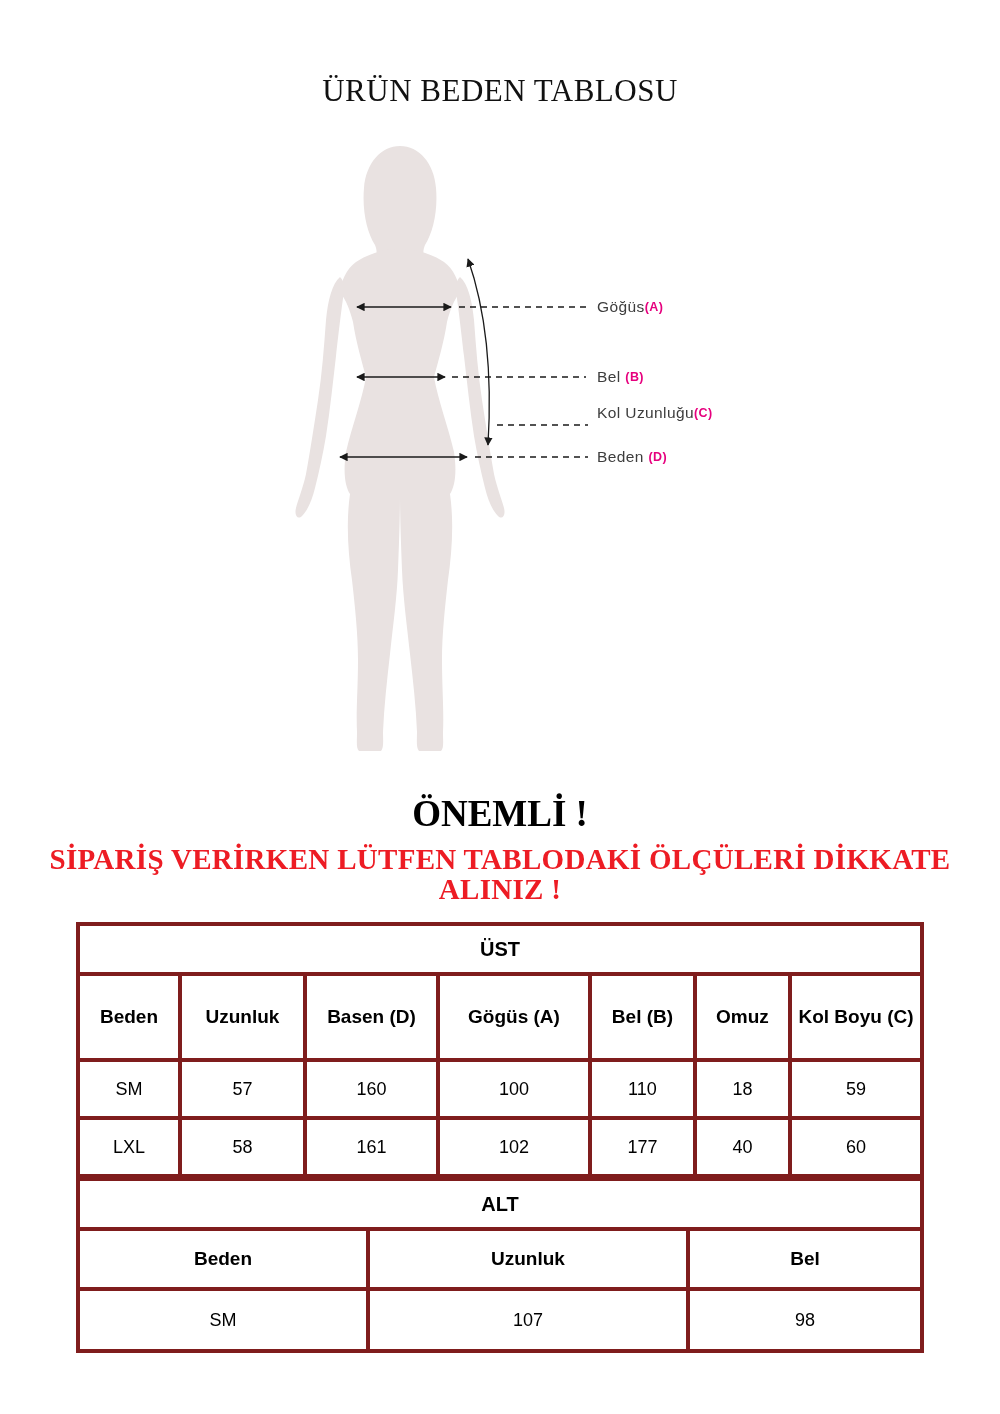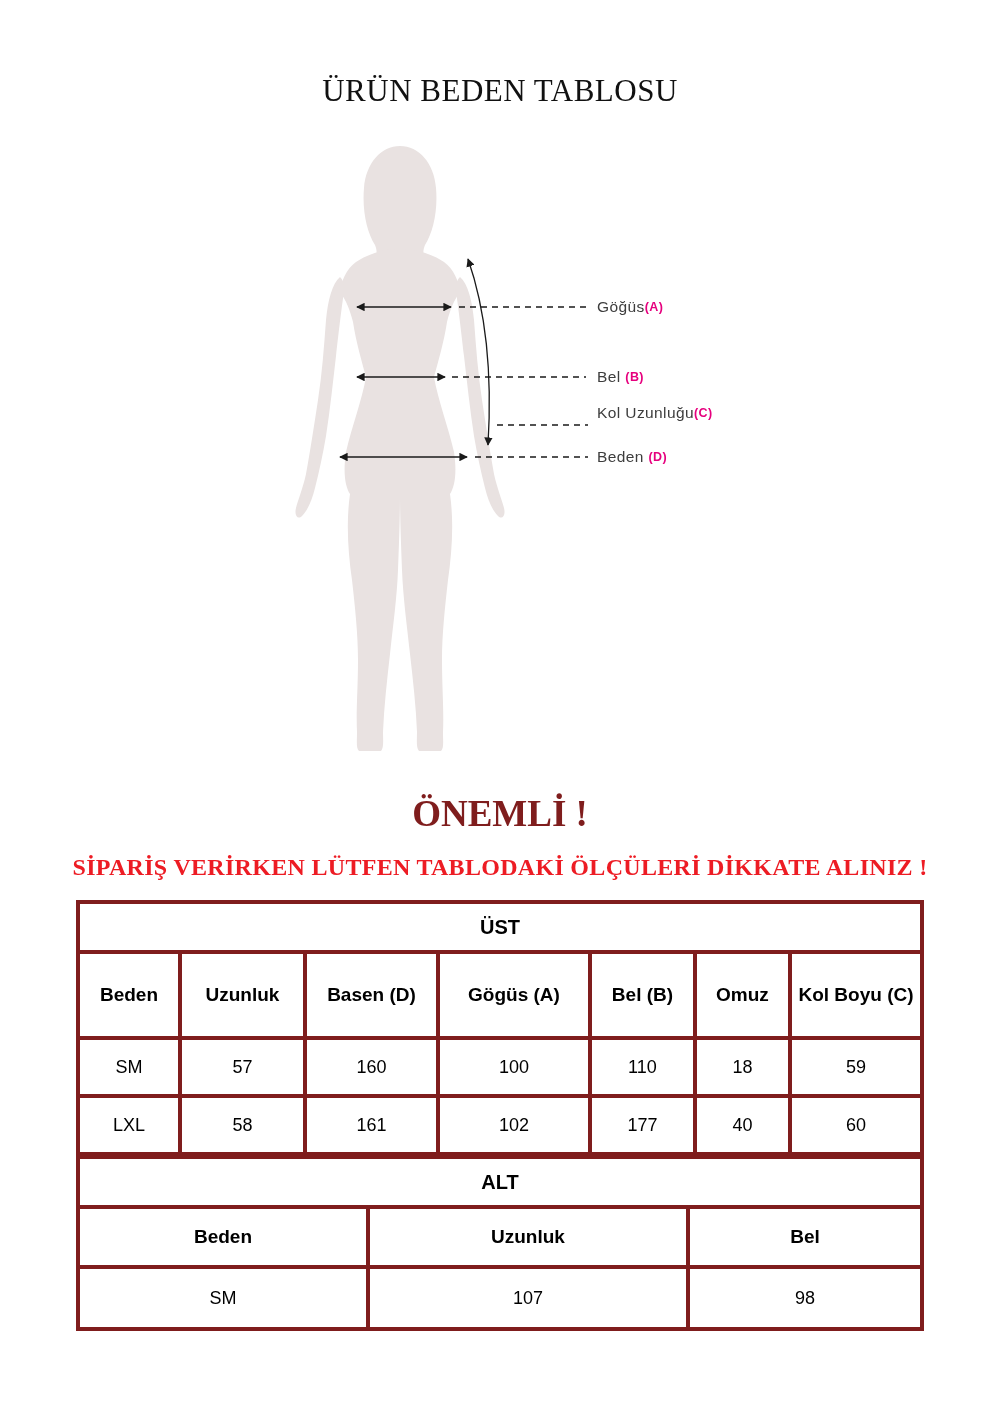--- a/index.html
+++ b/index.html
@@ -13,26 +13,26 @@
     letter-spacing:0.5px;color:#111;line-height:33px;
   }
   .figure{position:relative;height:645px;text-align:right;}
   .figure svg{position:absolute;left:0;top:0;}
   .lbl{
     position:absolute;left:597px;font-size:15.5px;color:#3d3d3d;
     letter-spacing:0.4px;white-space:nowrap;line-height:20px;
   }
   .lbl .mark{color:#e6007e;font-size:12.5px;font-weight:bold;vertical-align:1px;}
   .notice-title{
-    margin-top:40px;text-align:center;color:#7f1d1d;
+    margin-top:40px;text-align:center;color:#000000;
     font-family:"Liberation Serif", serif;font-weight:bold;font-size:37px;line-height:44px;
   }
   .notice-sub{
-    margin-top:16px;text-align:center;color:#ed1c24;
-    font-family:"Liberation Serif", serif;font-weight:bold;font-size:24px;line-height:30px;
+    margin-top:8px;text-align:center;color:#ed1c24;
+    font-family:"Liberation Serif", serif;font-weight:bold;font-size:29px;line-height:30px;
     letter-spacing:0.3px;
   }
   table.tbl{
     width:844px;margin:18px auto 0 auto;border-collapse:collapse;table-layout:fixed;
   }
   table.tbl.lower{margin-top:-1px;padding-left:32px;}
   .tbl td{
     border:4px solid #7f1d1d;text-align:center;vertical-align:middle;
     font-size:18px;padding:0 4px;
   }

